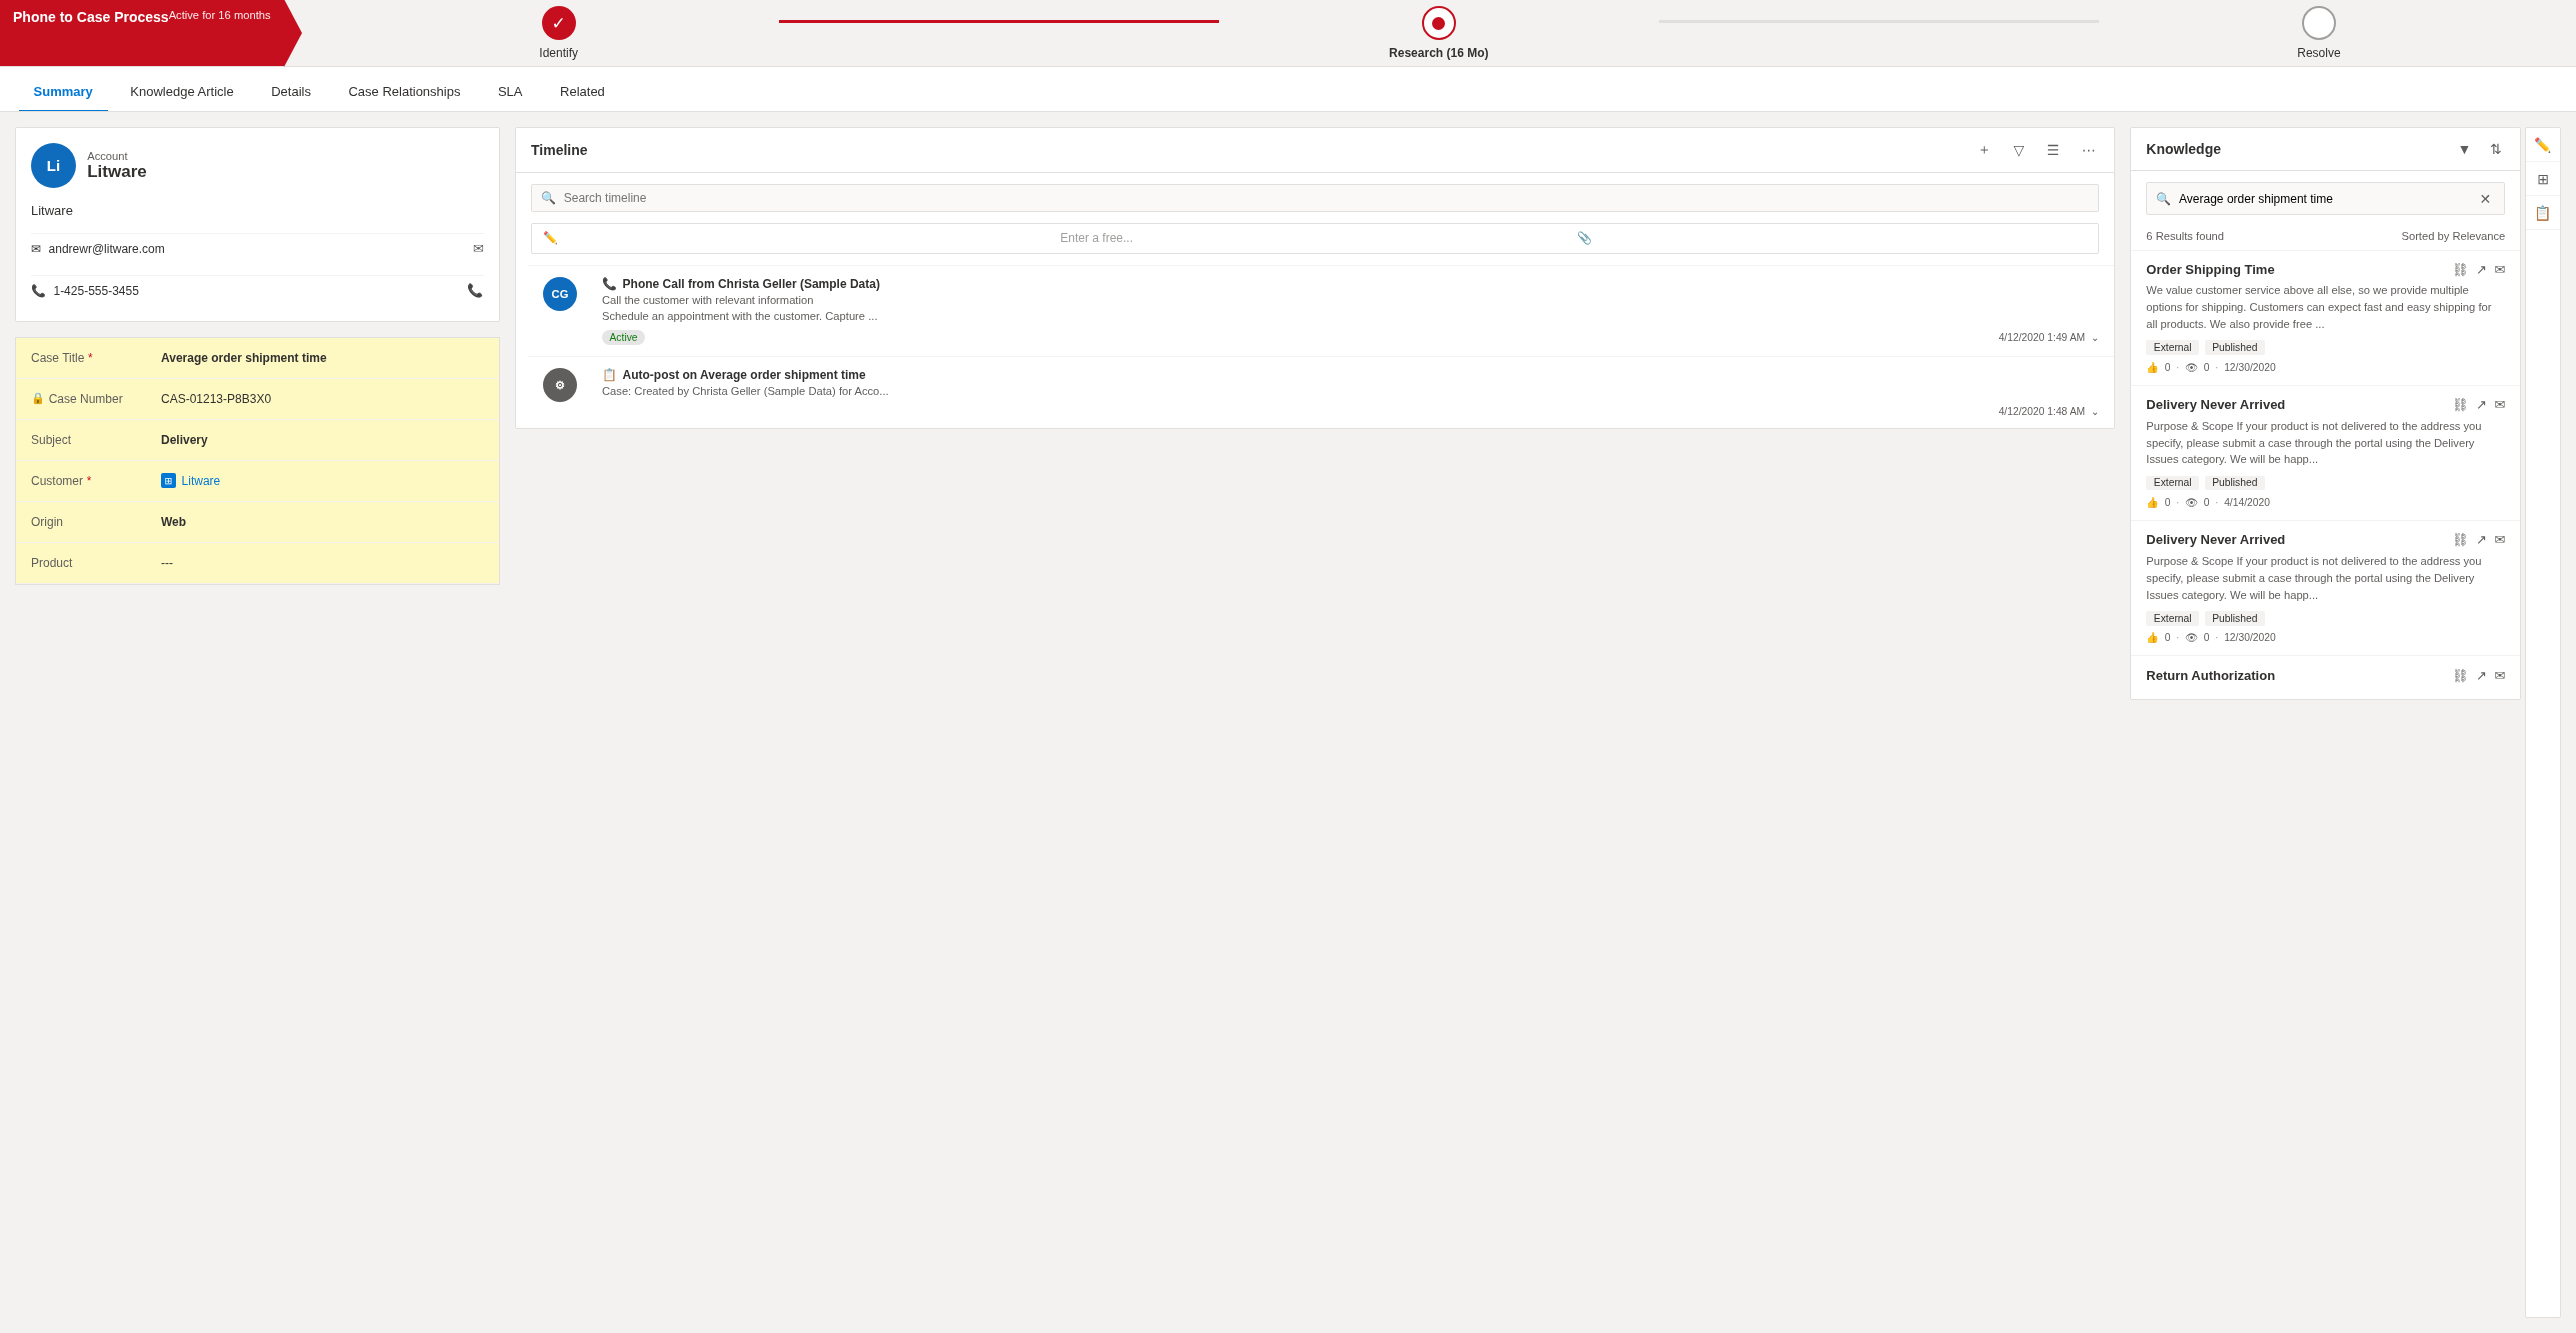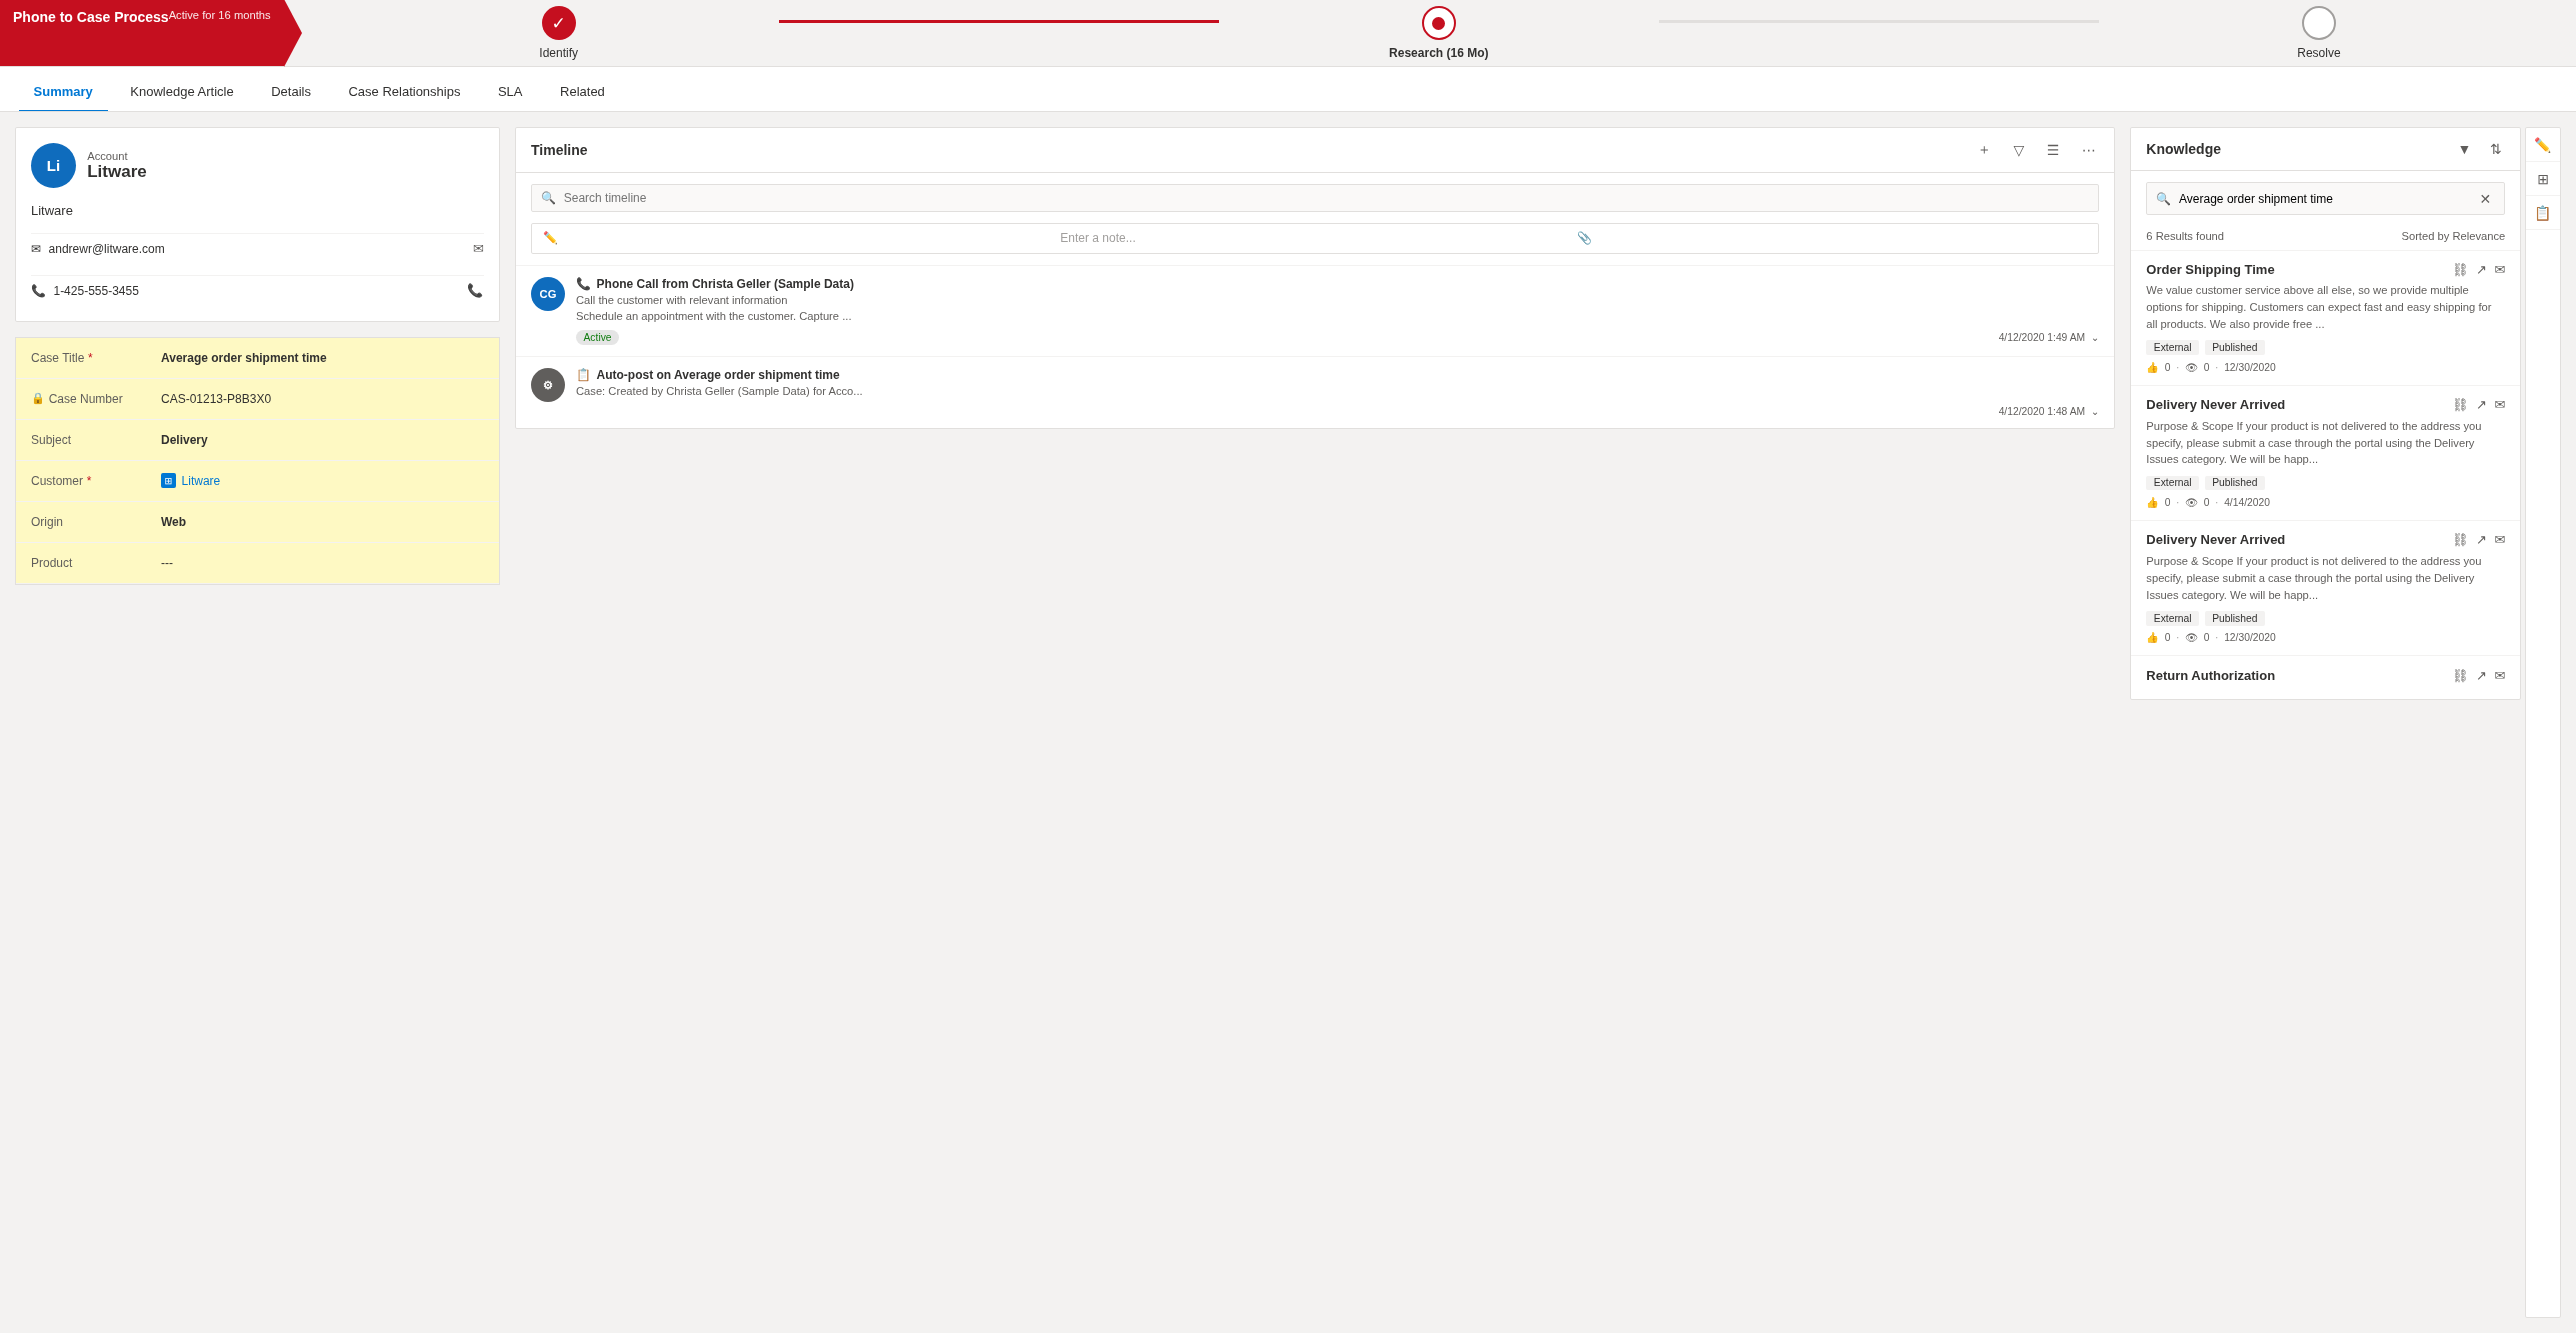--- a/index.html
+++ b/index.html
@@ -293,23 +293,24 @@
     }
     .note-input-row span {
       color: #a19f9d;
       font-size: 12px;
       flex: 1;
     }
     .paperclip { color: #605e5c; }
 
     .timeline-item {
       display: flex;
-      gap: 11px;
+      gap: 25px;
       padding: 11.2px 15px;
       border-top: 0.9px solid #f3f2f1;
+      margin-left: 12px;
     }
     .timeline-avatar {
       width: 34px;
       height: 34px;
       border-radius: 50%;
       background: #0f6cbd;
       color: white;
       display: flex;
       align-items: center;
       justify-content: center;
@@ -632,21 +633,21 @@
         </div>
       </div>
 
       <div class="timeline-search">
         <span style="color:#605e5c; font-size:12px;">🔍</span>
         <input type="text" placeholder="Search timeline" style="">
       </div>
 
       <div class="note-input-row">
         <span style="color:#605e5c; font-size:12px;">✏️</span>
-        <span style="color:#a19f9d; cursor:text;">Enter a note...</span>
+        <span style="color:#a19f9d; cursor:text;">Enter a free...</span>
         <span class="paperclip">📎</span>
       </div>
 
       <div>
 
         <div class="timeline-item">
           <div class="timeline-avatar" style="background:#0f6cbd;">CG</div>
           <div class="timeline-body">
             <div class="timeline-item-title">
               <span>📞</span>

